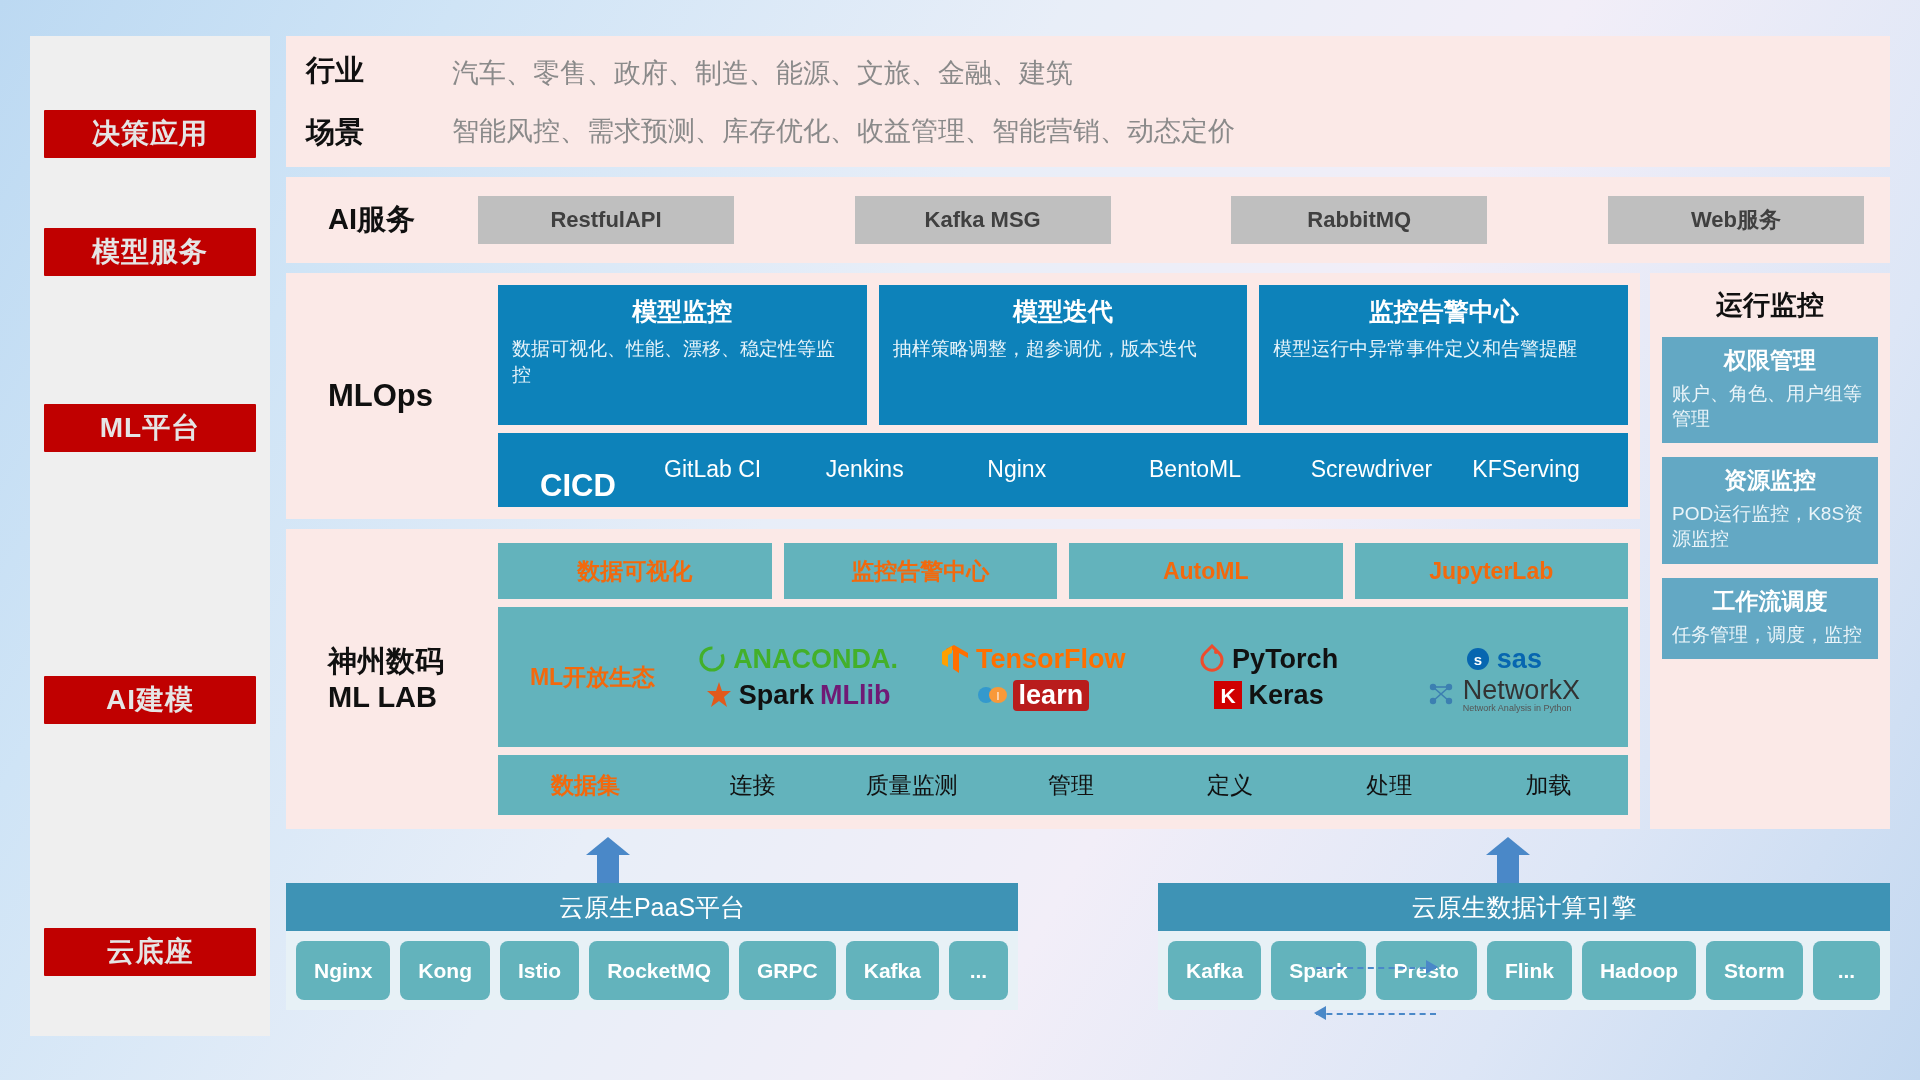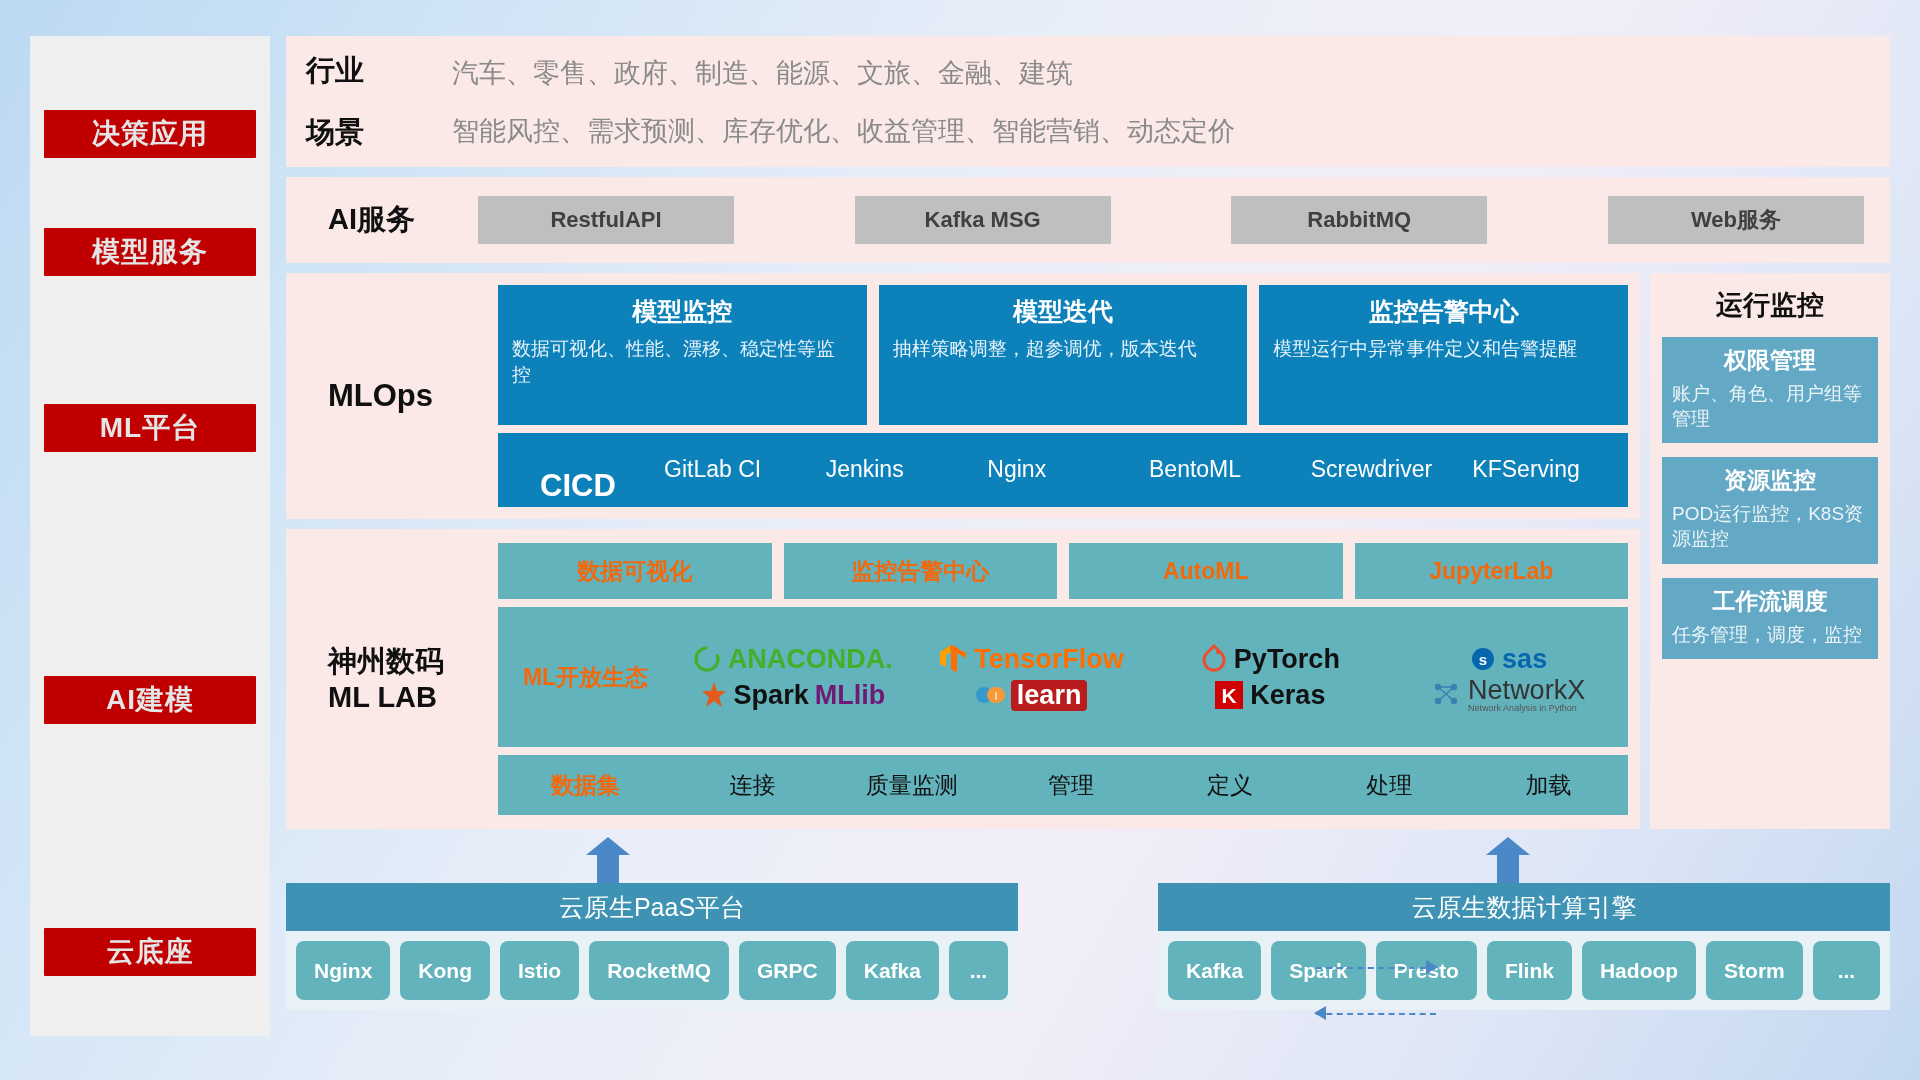--- a/index.html
+++ b/index.html
@@ -168,21 +168,21 @@
     flex: 1 1 0;
     height: 56px;
     display:flex; align-items:center; justify-content:center;
     color:#f2690d; font-weight:bold; font-size: 23px;
   }
   .lab-eco {
     background:#63b3bc;
     height: 140px;
     display:flex;
     align-items:center;
-    padding: 0 0;
+    padding: 0 7px;
   }
   .eco-label { color:#f2690d; font-weight:bold; font-size: 23px; width: 175px; flex:0 0 175px; text-align:center;}
   .eco-logos { flex:1 1 auto; display:grid; grid-template-columns: repeat(4,1fr); grid-template-rows: 1fr 1fr; align-items:center; justify-items:center; }
   .logo { display:flex; align-items:center; gap:6px; }
   .logo-txt { font-size: 27px; font-weight: bold; }
 
   .lab-ds {
     background:#63b3bc;
     height: 60px;
     display:flex;

